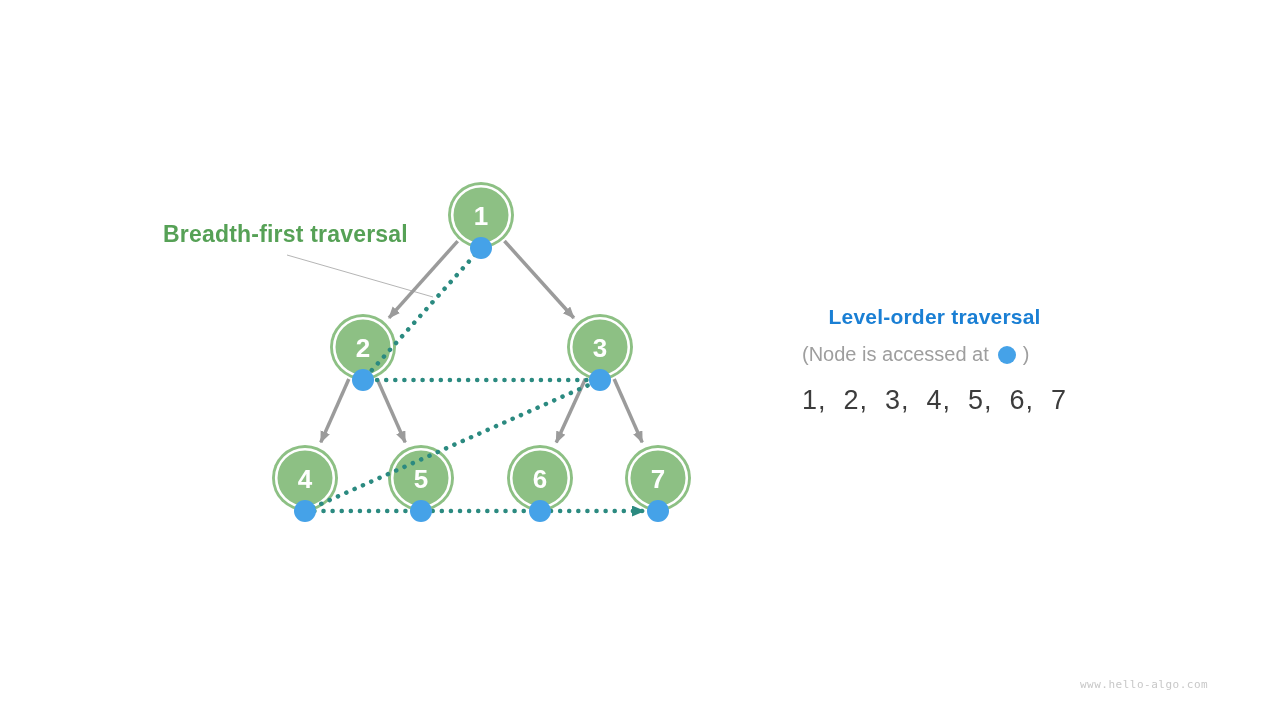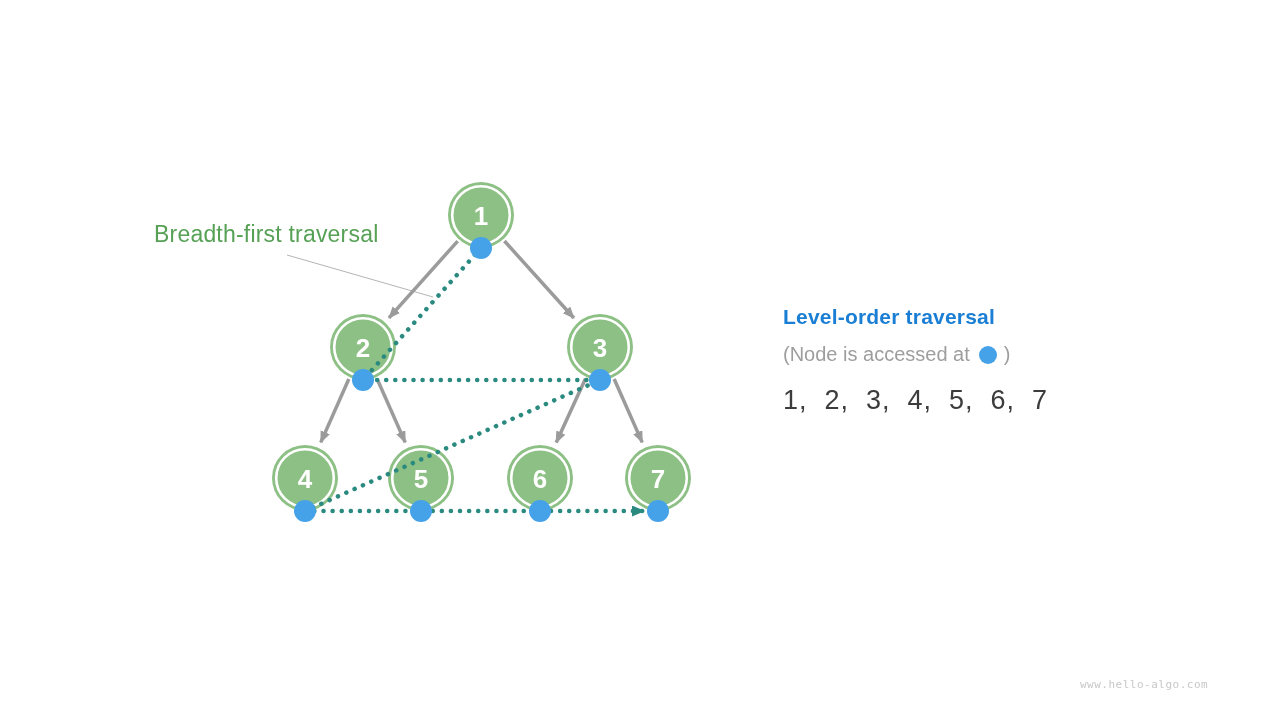--- a/index.html
+++ b/index.html
@@ -1,20 +1,20 @@
 <!DOCTYPE html>
 <html><head>
 <meta charset="utf-8">
 <style>
   html,body{margin:0;padding:0;background:#fff;}
   body{width:1280px;height:720px;overflow:hidden;font-family:"Liberation Sans",sans-serif;}
   .canvas{position:relative;width:1280px;height:720px;background:#ffffff;}
   .tree-svg{position:absolute;left:0;top:0;width:1280px;height:720px;}
-  .bft-label{position:absolute;left:154px;top:221px;font-size:23px;font-weight:normal;letter-spacing:0.2px;}
-  .legend{position:absolute;left:783px;top:305px;}
+  .bft-label{position:absolute;left:163px;top:221px;font-size:23px;font-weight:bold;letter-spacing:0.2px;}
+  .legend{position:absolute;left:802px;top:305px;text-align:center;}
   .legend-title{font-size:21px;font-weight:bold;letter-spacing:0.2px;}
   .legend-note{font-size:20px;margin-top:14px;display:flex;align-items:center;}
   .legend-note .note-prefix{white-space:pre;}
   .inline-dot{width:18px;height:18px;border-radius:50%;display:inline-block;margin:0 7px 0 9px;}
   .legend-seq{font-size:27px;margin-top:19px;white-space:pre;letter-spacing:1px;}
   .watermark{position:absolute;left:1080px;top:678px;font-family:"DejaVu Sans Mono","Liberation Mono",monospace;font-size:11px;letter-spacing:0.5px;}
 </style>
 </head>
 <body>
 

